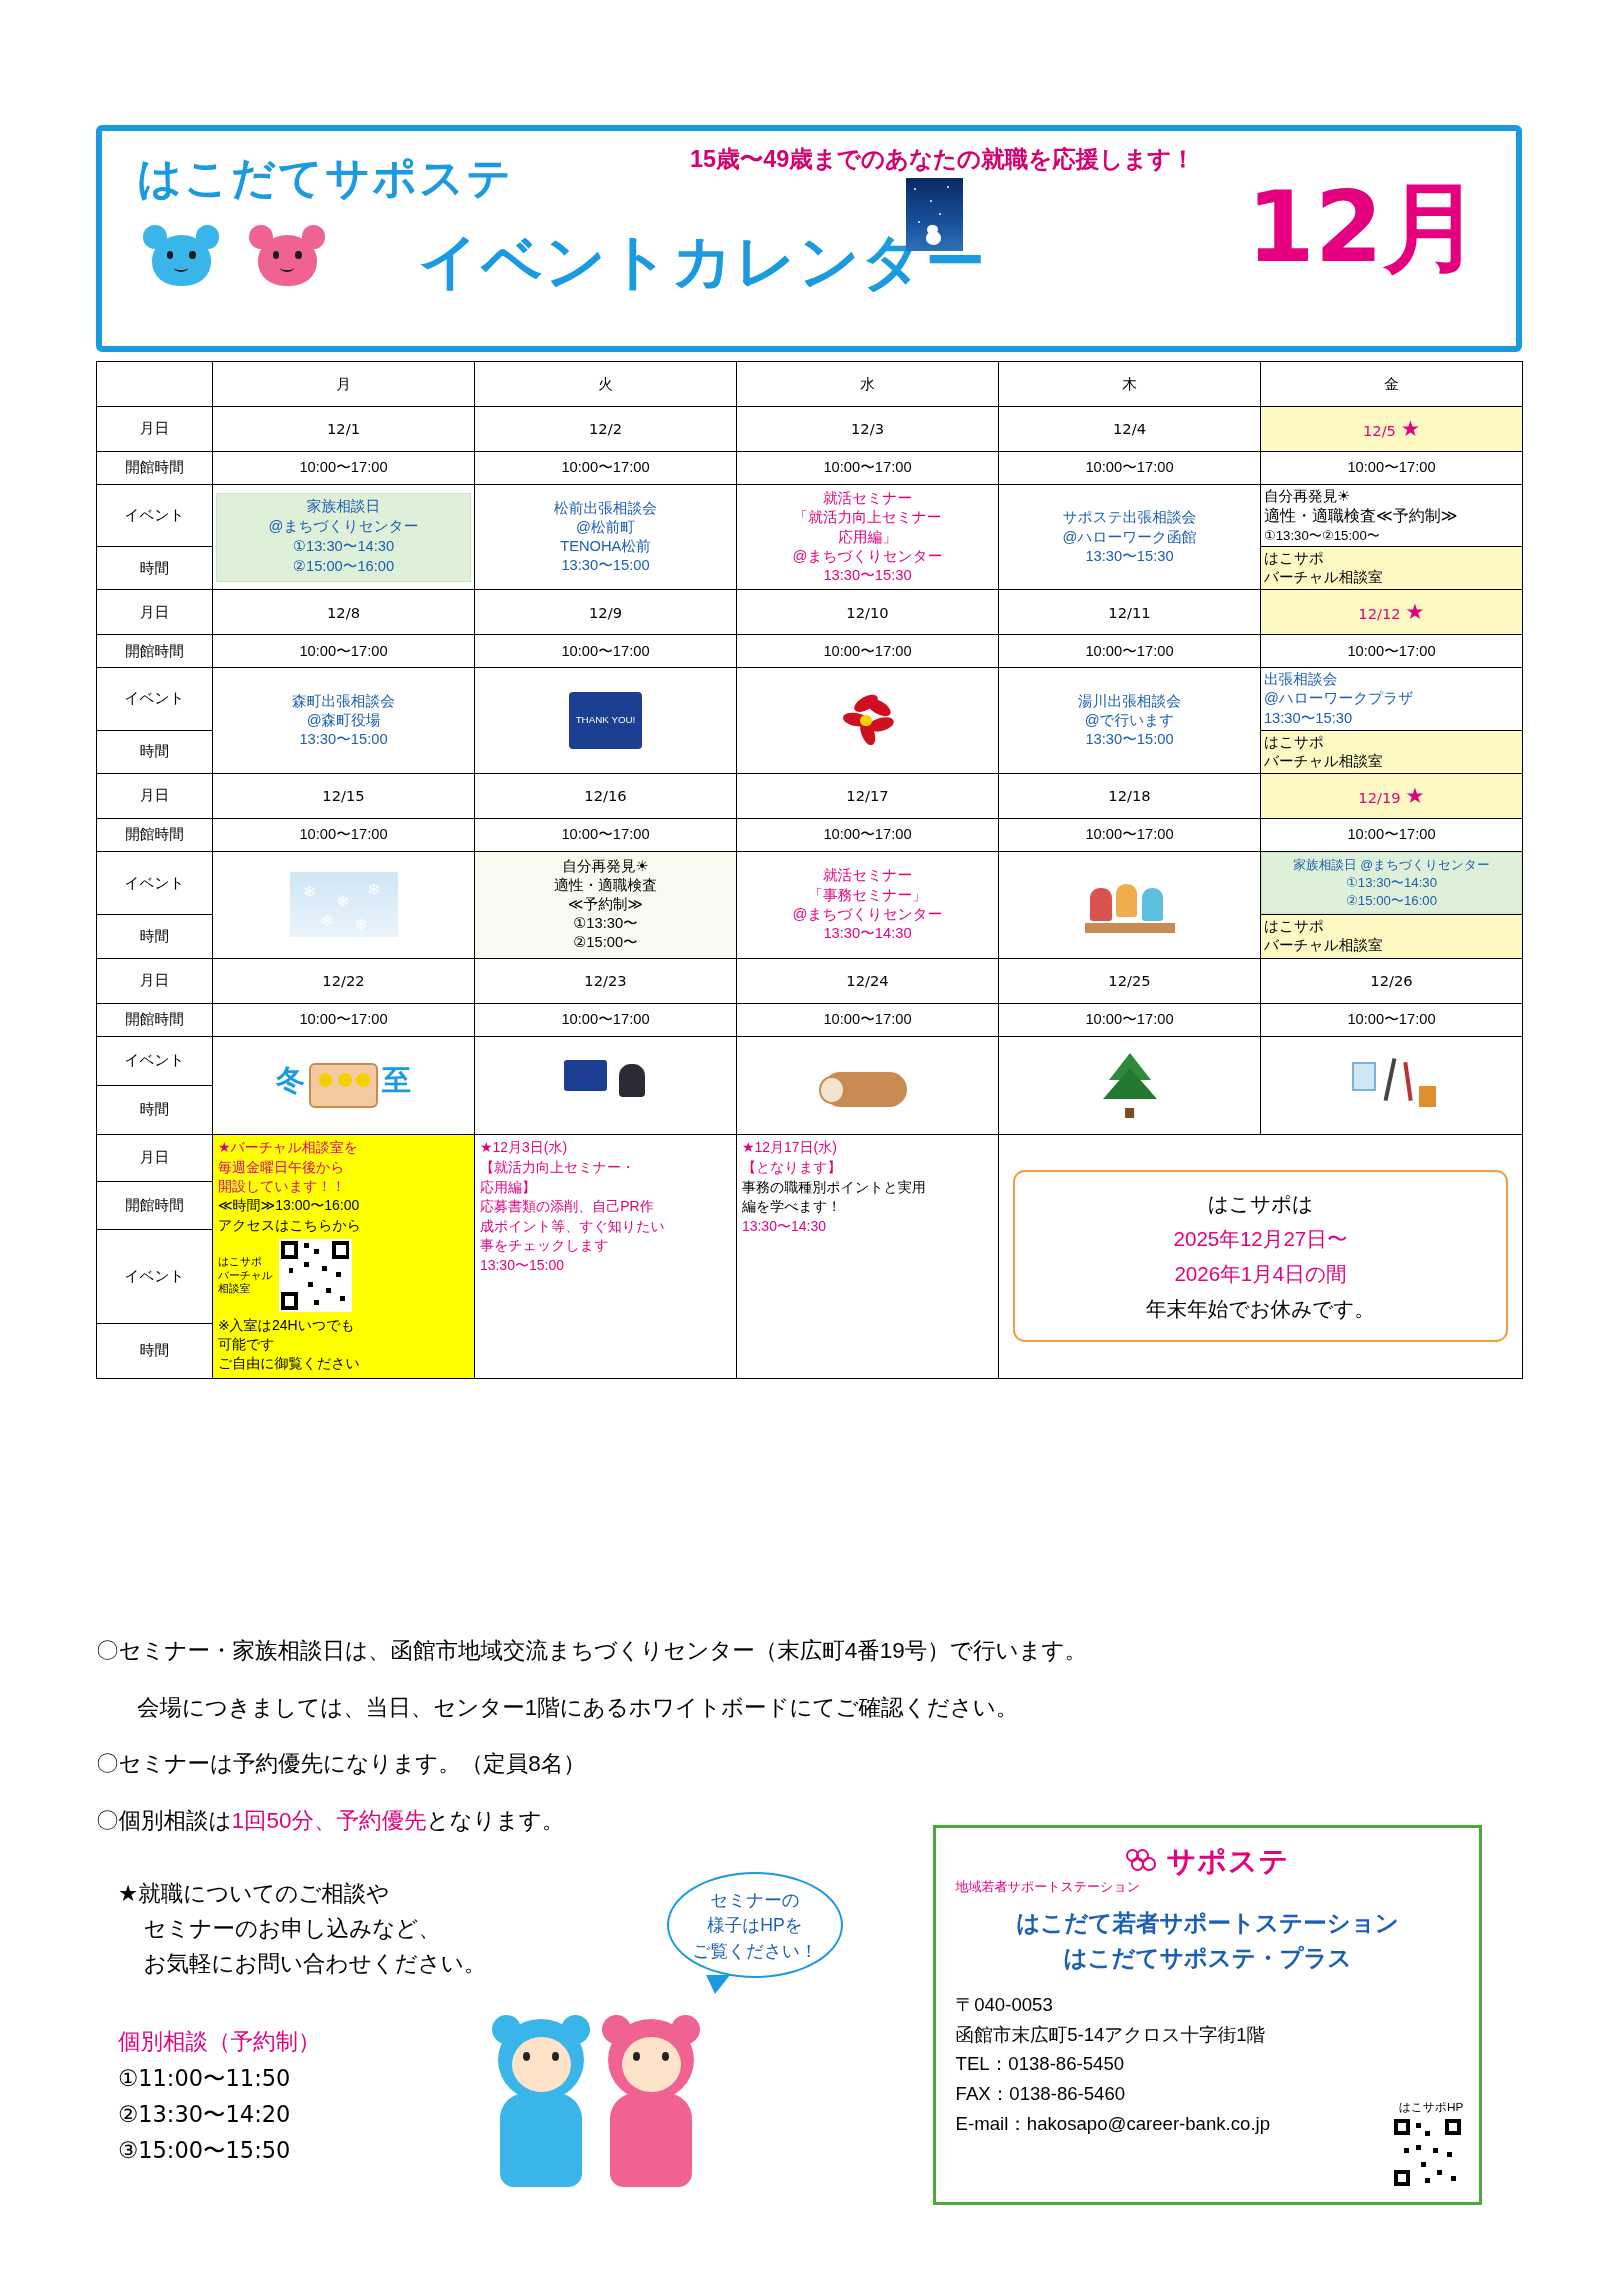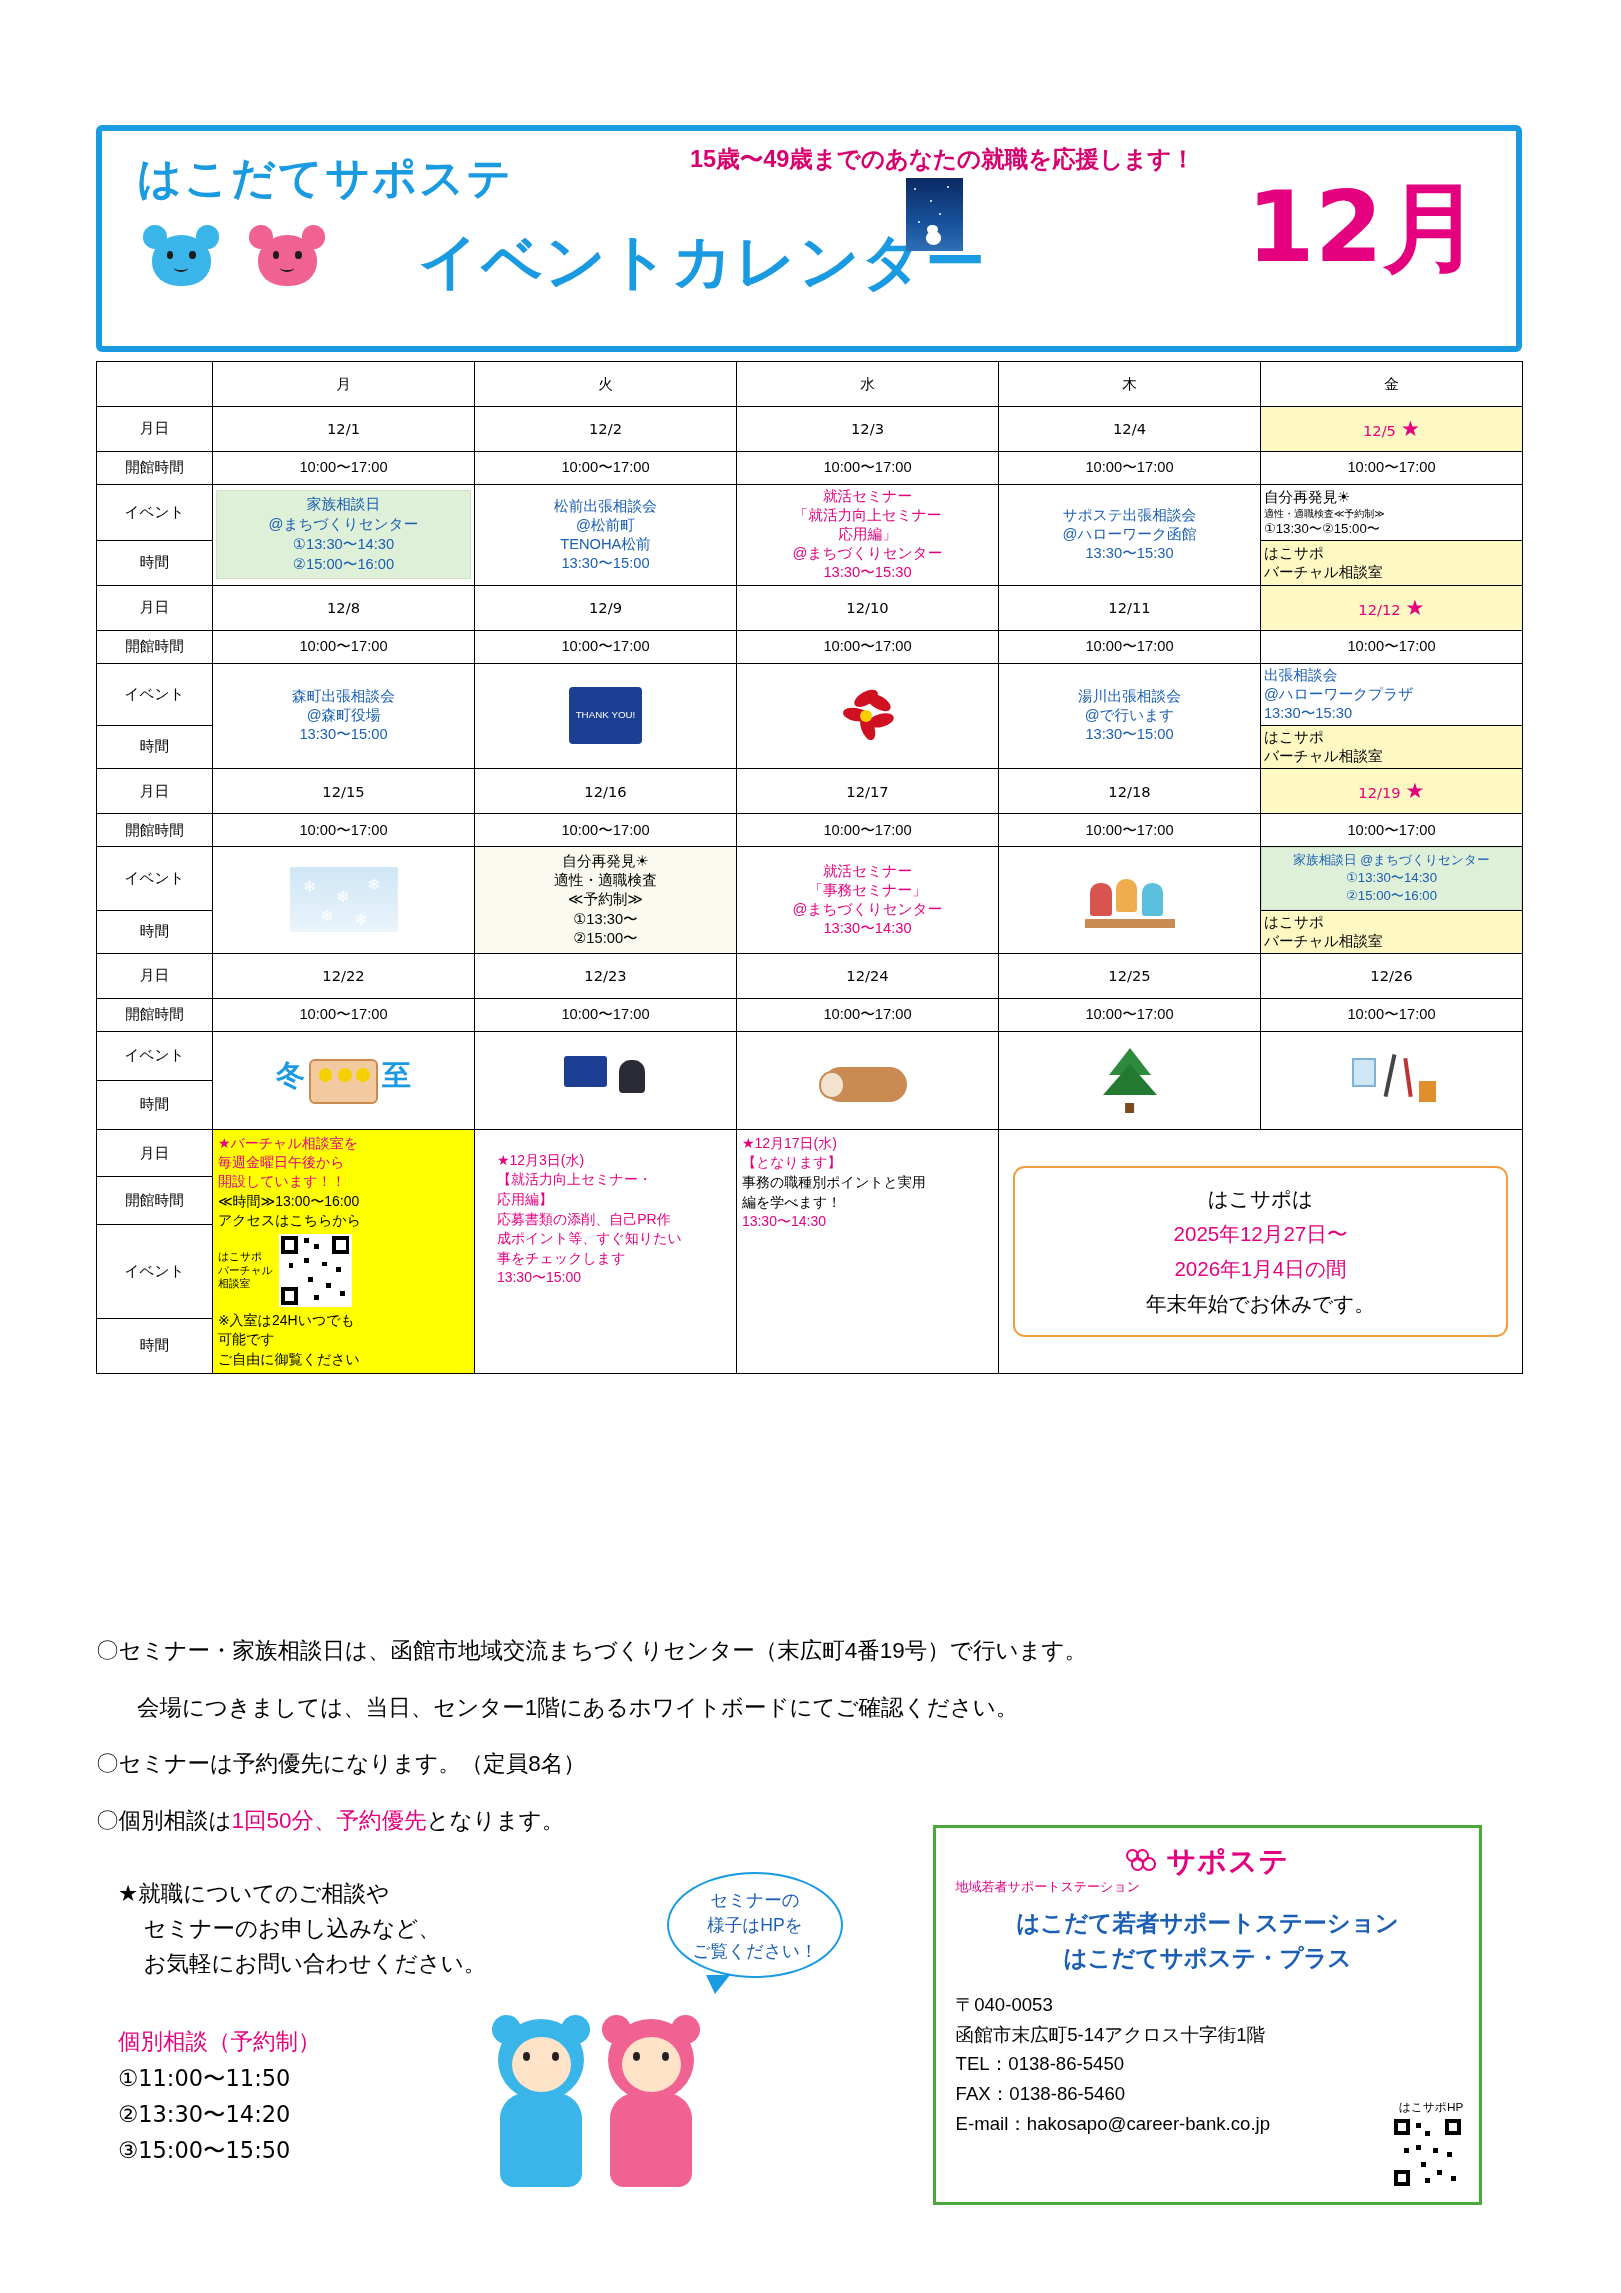--- a/index.html
+++ b/index.html
@@ -296,21 +296,21 @@
           <div>@まちづくりセンター</div>
           <div>13:30〜15:30</div>
         </td>
         <td rowspan="2" class="evcell blue cellbox">
           <div>サポステ出張相談会</div>
           <div>@ハローワーク函館</div>
           <div>13:30〜15:30</div>
         </td>
         <td class="cellbox" style="text-align:left">
           <div>自分再発見☀</div>
-          <div style="font-size:10px">適性・適職検査≪予約制≫</div>
+          <div style="font-size:16px">適性・適職検査≪予約制≫</div>
           <div style="font-size:13.2px">①13:30〜②15:00〜</div>
         </td>
       </tr>
       <tr>
         <td class="rowlab">時間</td>
         <td class="yellow cellbox" style="text-align:left">
           <div>はこサポ</div>
           <div>バーチャル相談室</div>
         </td>
       </tr>
@@ -529,21 +529,21 @@
                 <span class="m" style="left:47px;top:49px;width:4.9px;height:4.9px"></span>
                 <span class="m" style="left:61px;top:57px;width:4.9px;height:4.9px"></span>
                 <span class="m" style="left:35px;top:61px;width:4.9px;height:4.9px"></span>
               </div>
             </div>
             <div style="color:#000">※入室は24Hいつでも</div>
             <div style="color:#000">可能です</div>
             <div style="color:#000">ご自由に御覧ください</div>
           </div>
         </td>
-        <td rowspan="4" style="padding:17px;vertical-align:top">
+        <td rowspan="4" style="padding:0;vertical-align:top">
           <div class="lnote">
             <div>★12月3日(水)</div>
             <div>【就活力向上セミナー・</div>
             <div>応用編】</div>
             <div>応募書類の添削、自己PR作</div>
             <div>成ポイント等、すぐ知りたい</div>
             <div>事をチェックします</div>
             <div>13:30〜15:00</div>
           </div>
         </td>

